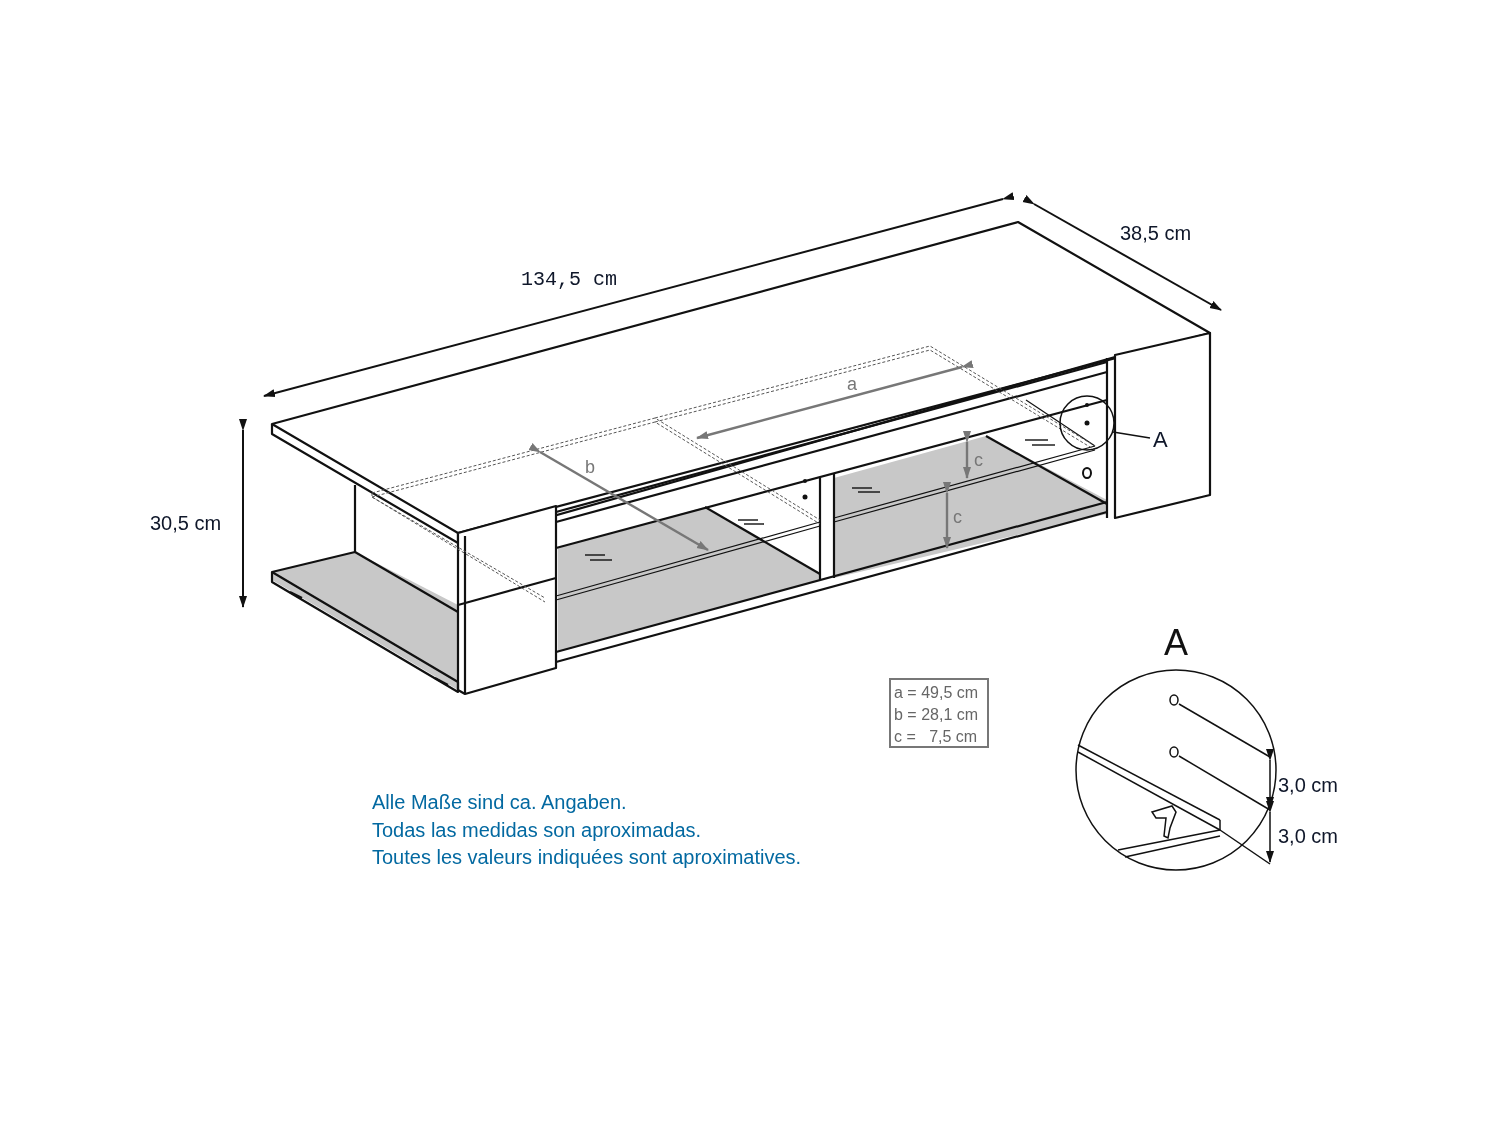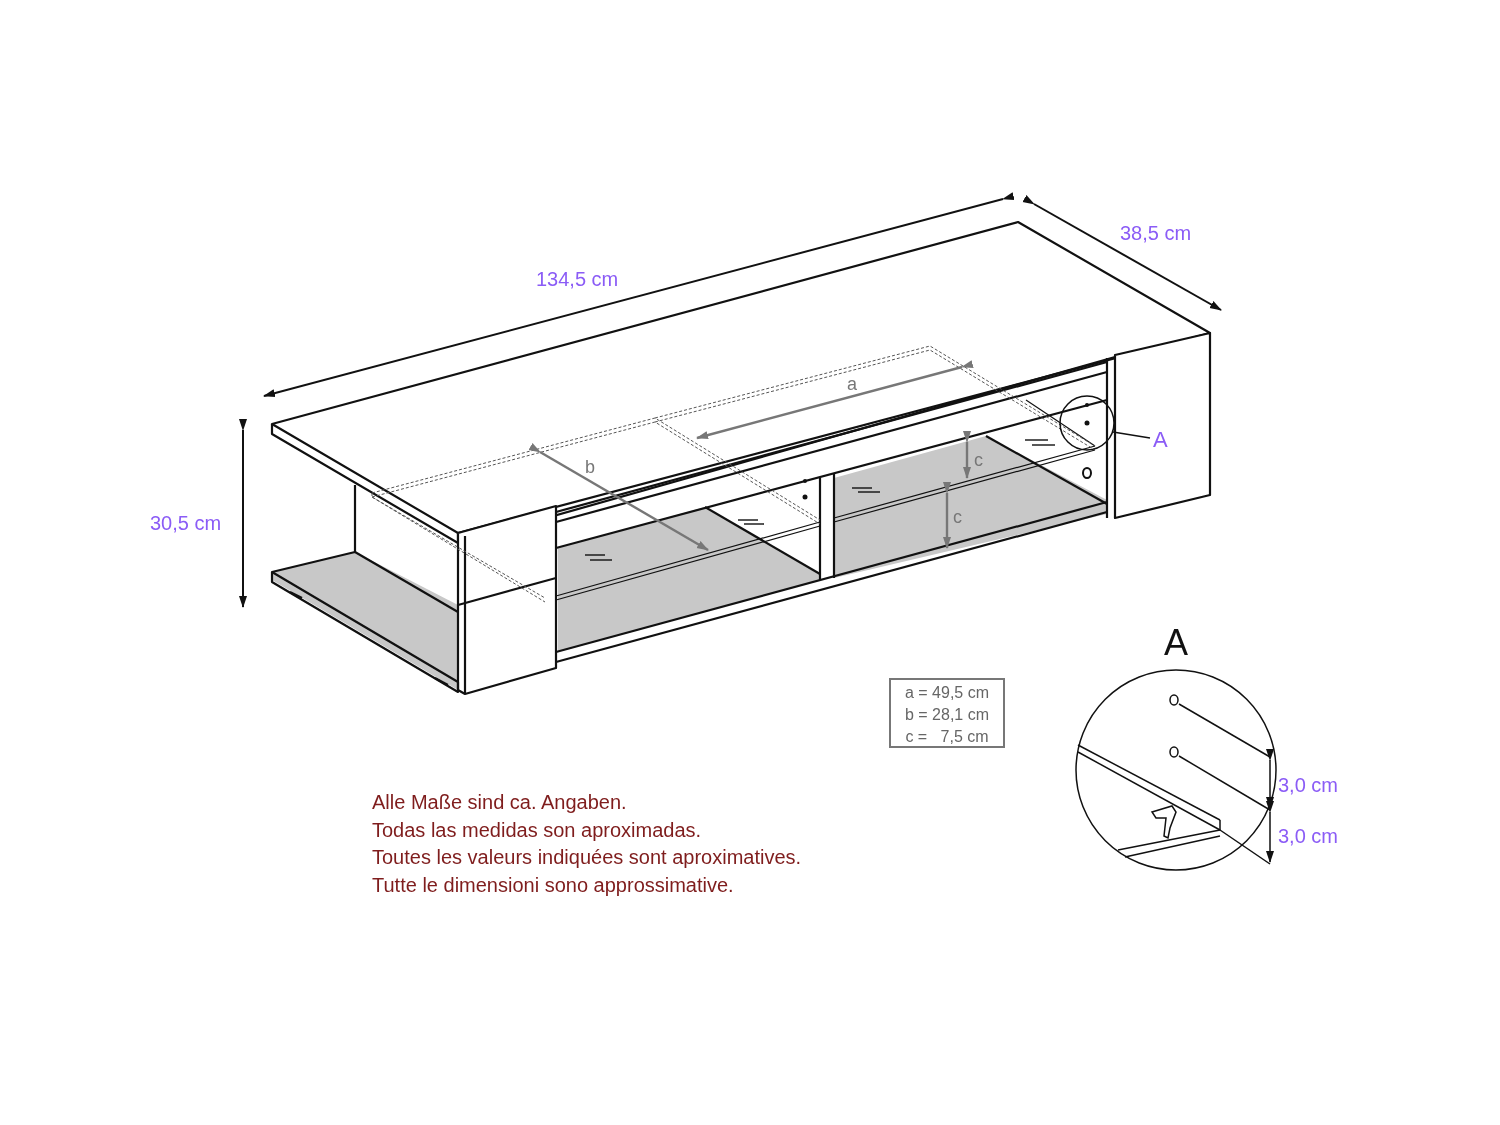--- a/index.html
+++ b/index.html
@@ -1,23 +1,23 @@
 <!DOCTYPE html>
 <html><head>
 <meta charset="utf-8">
 <style>
   html, body { margin: 0; padding: 0; background: #ffffff; }
   #canvas { position: relative; width: 1500px; height: 1125px; background: #ffffff; overflow: hidden; font-family: "Liberation Sans", sans-serif; }
   svg { position: absolute; left: 0; top: 0; }
-  .lbl { position: absolute; font-family: "Liberation Sans", sans-serif; color: #8b5cf6; white-space: nowrap; }
+  .lbl { position: absolute; font-family: "Liberation Sans", sans-serif; color: #0f172a; white-space: nowrap; }
   .dim { font-size: 20px; }
   .gray { color: #777; font-size: 18px; }
-  .legend-box { position: absolute; left: 889px; top: 678px; width: 116px; height: 70px; border: 2px solid #777; box-sizing: border-box; padding: 2px 3px; text-align: center; }
+  .legend-box { position: absolute; left: 889px; top: 678px; width: 100px; height: 70px; border: 2px solid #777; box-sizing: border-box; padding: 2px 3px; }
   .legend-row { font-size: 16px; color: #666; line-height: 22px; white-space: pre; }
-  .notes { position: absolute; left: 372px; top: 789px; font-size: 20px; line-height: 27.5px; color: #7f1d1d; }
+  .notes { position: absolute; left: 372px; top: 789px; font-size: 20px; line-height: 27.5px; color: #0369a1; }
   .detail-title { position: absolute; left: 1164px; top: 622px; font-size: 36px; color: #111; }
 </style>
 </head>
 <body>
 
 <div id="canvas">
 
   <svg width="1500" height="1125" viewBox="0 0 1500 1125">
     <defs>
       <marker id="arr" markerWidth="12" markerHeight="10" refX="11" refY="5" orient="auto" markerUnits="userSpaceOnUse">
@@ -136,21 +136,21 @@
       <line x1="1125" y1="857" x2="1220" y2="836"></line>
       <line x1="1220" y1="830" x2="1270" y2="864"></line>
 
       <path d="M1152,812 L1172,806 L1176,812 L1170,828 L1168,838 L1164,836 L1166,818 L1156,818 Z" fill="#fff"></path>
 
       <line x1="1270" y1="760" x2="1270" y2="808" marker-end="url(#arr)" marker-start="url(#arr)"></line>
       <line x1="1270" y1="812" x2="1270" y2="862" marker-end="url(#arr)" marker-start="url(#arr)"></line>
     </g>
   </svg>
 
-  <span class="lbl dim" style="left:536px; top:268px;">134,5 cm</span>
+  <span class="lbl dim" style="left:521px; top:268px;font-family:Liberation Mono, monospace;">134,5 cm</span>
   <span class="lbl dim" style="left:1120px; top:222px;">38,5 cm</span>
   <span class="lbl dim" style="left:150px; top:512px;text-align:center;">30,5 cm</span>
 
   <span class="lbl gray" style="left:847px; top:374px;">a</span>
   <span class="lbl gray" style="left:585px; top:457px;">b</span>
   <span class="lbl gray" style="left:974px; top:450px;">c</span>
   <span class="lbl gray" style="left:953px; top:507px;">c</span>
 
   <span class="lbl dim" style="left:1153px; top:427px; font-size:22px;">A</span>
 
@@ -161,15 +161,14 @@
   </div>
 
   <span class="detail-title">A</span>
   <span class="lbl dim" style="left:1278px; top:774px;">3,0 cm</span>
   <span class="lbl dim" style="left:1278px; top:825px;">3,0 cm</span>
 
   <div class="notes">
     <div>Alle Maße sind ca. Angaben.</div>
     <div>Todas las medidas son aproximadas.</div>
     <div>Toutes les valeurs indiquées sont aproximatives.</div>
-    <div>Tutte le dimensioni sono approssimative.</div>
   </div>
 </div>
 
 </body></html>

